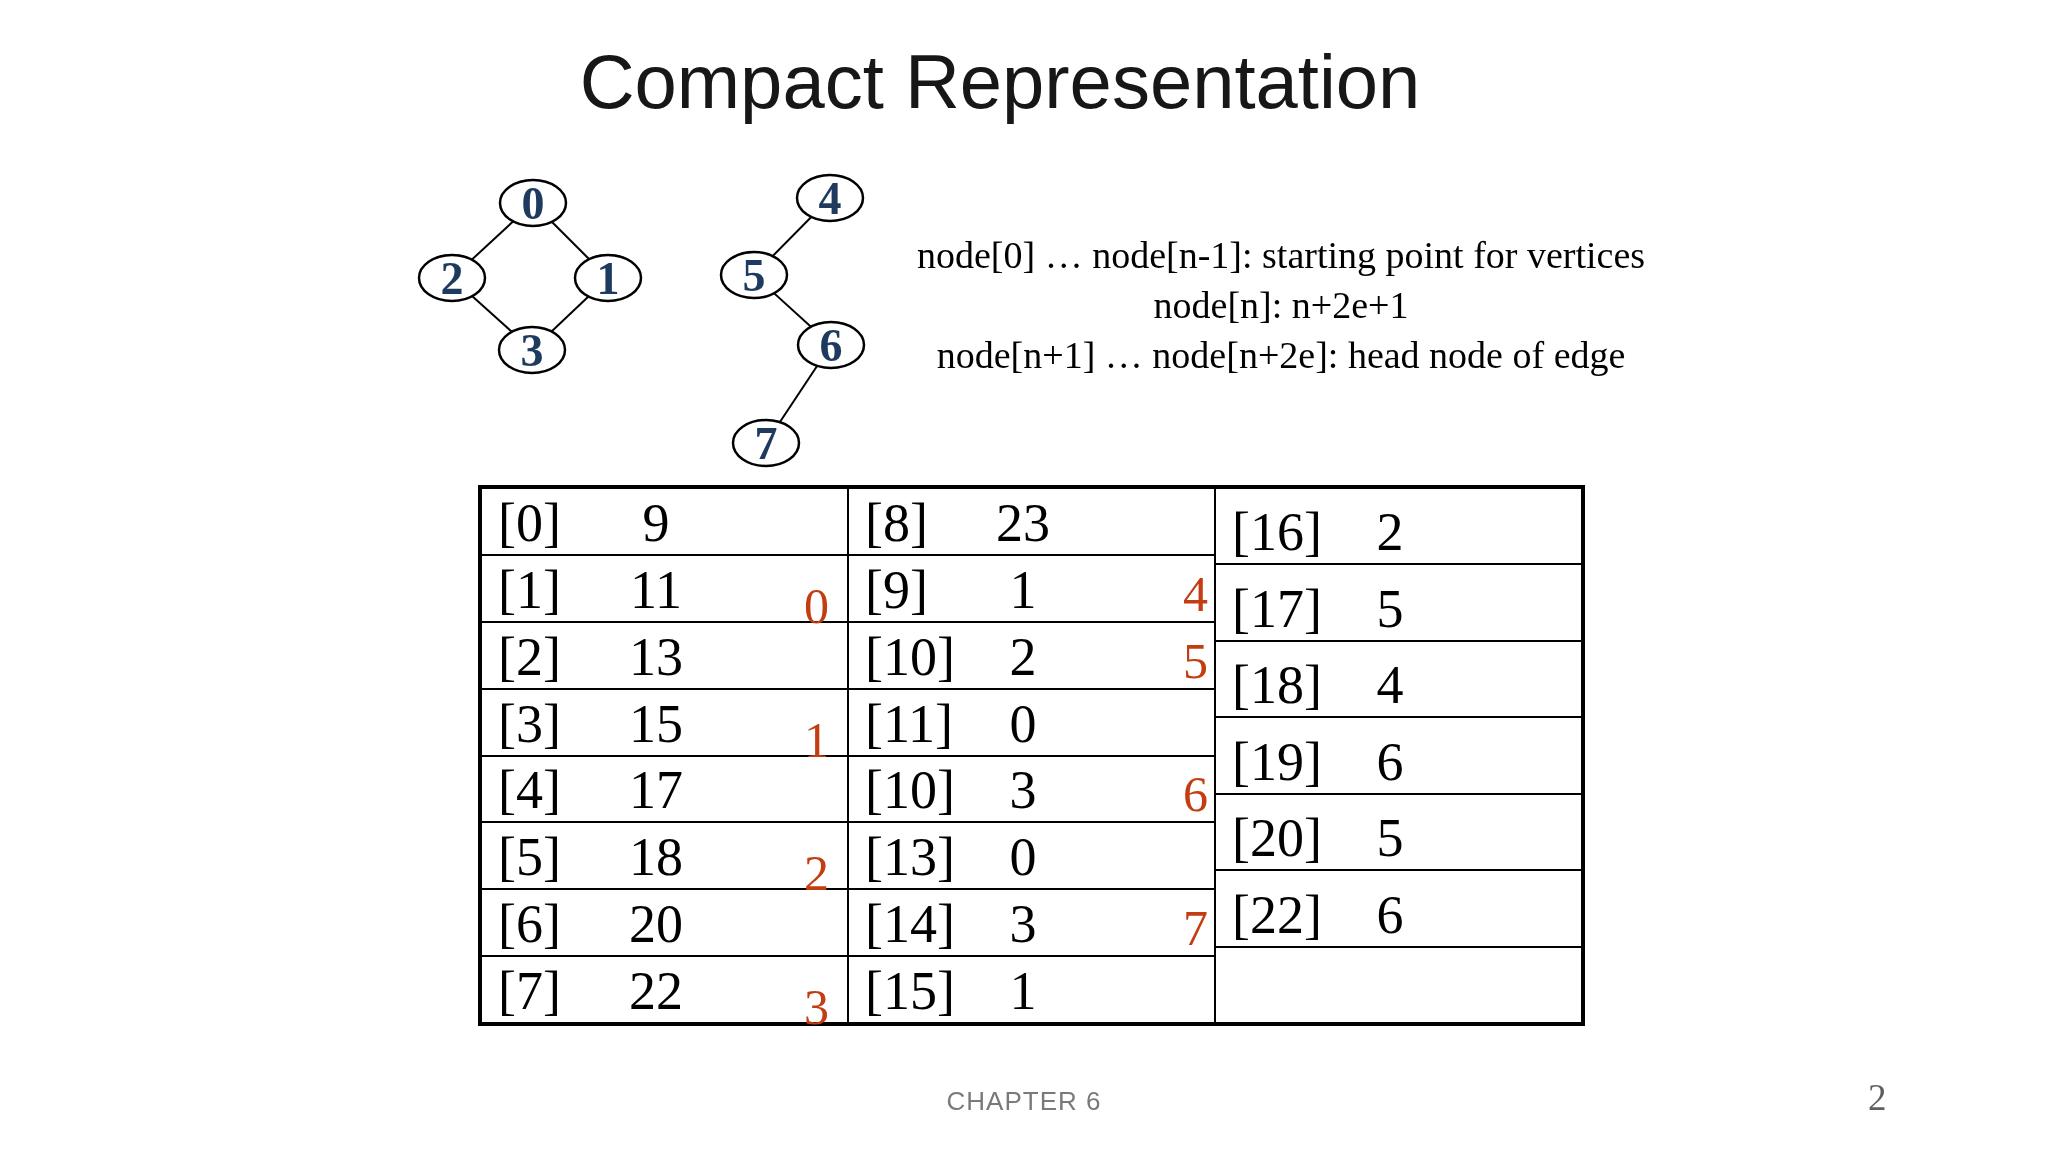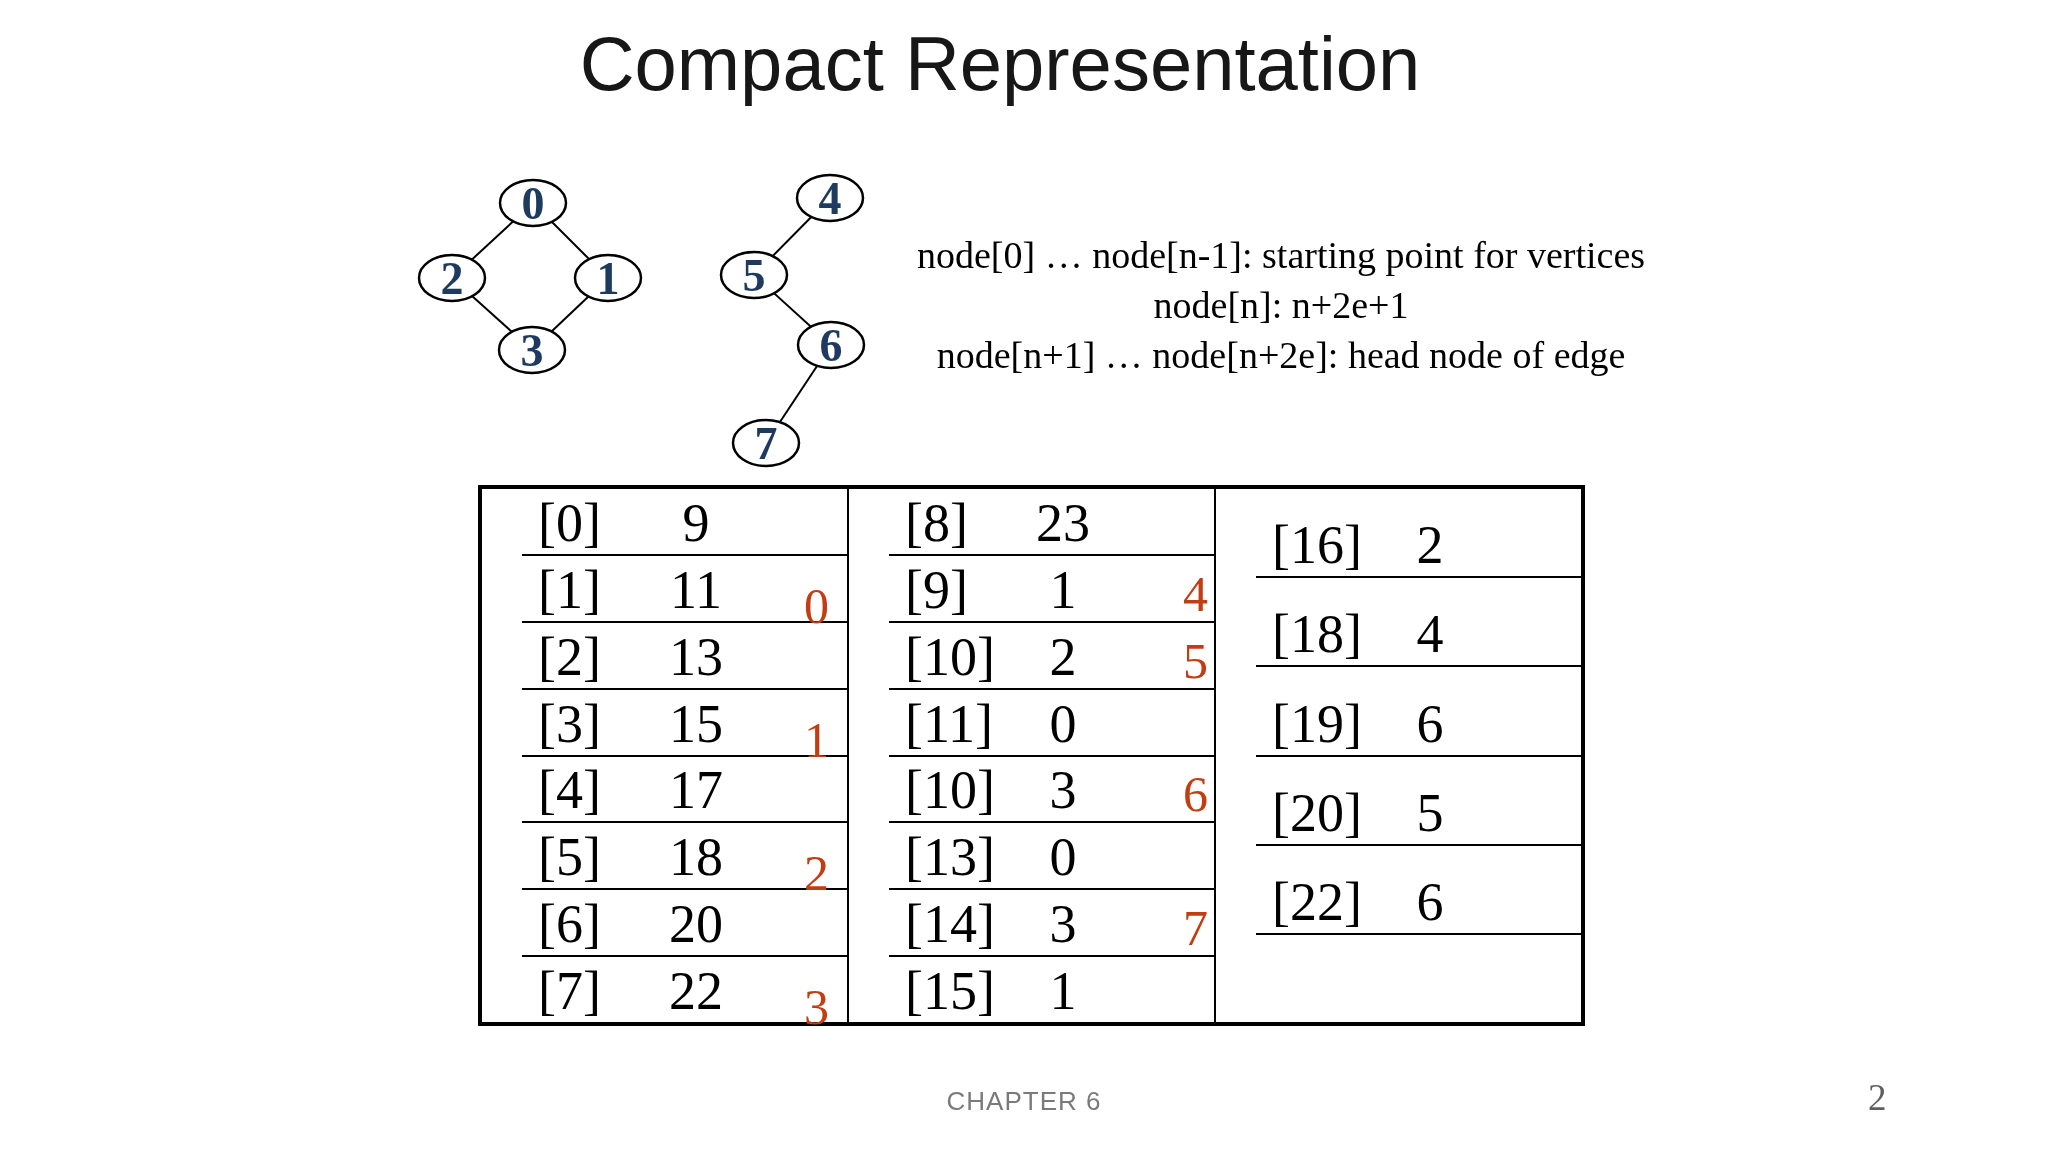--- a/index.html
+++ b/index.html
@@ -1,21 +1,21 @@
 <!DOCTYPE html>
 <html style="--node-color: #1e3a5f; --marker-color: #c33d12;"><head>
 <meta charset="utf-8">
 <style>
   html,body{margin:0;padding:0;background:#ffffff;}
   body{width:2048px;height:1152px;position:relative;overflow:hidden;
        font-family:"Liberation Serif", serif;}
   .slide{position:absolute;inset:0;background:#fff;}
 
   .title{
-    position:absolute;top:20px;left:0;width:2000px;
+    position:absolute;top:38px;left:0;width:2000px;
     text-align:center;margin:0;
     font-family:"Liberation Sans", sans-serif;
     font-size:76px;font-weight:500;color:#171717;letter-spacing:0px;
   }
 
   .graph{position:absolute;left:400px;top:160px;width:480px;height:322px;}
   .graph line{stroke:#000;stroke-width:2px;}
   .graph ellipse{fill:#ffffff;stroke:#000;stroke-width:2.5px;}
   .graph text{
     font-family:"Liberation Serif", serif;font-weight:bold;
@@ -27,21 +27,21 @@
     font-family:"Liberation Serif", serif;
     font-size:38px;line-height:50px;color:#000;white-space:nowrap;text-align:center;
   }
 
   .ctable{
     position:absolute;left:478px;top:485px;
     width:1107px;height:541px;
     border:4px solid #000;box-sizing:border-box;
     display:flex;background:#fff;
   }
-  .tcol{flex:1;display:flex;flex-direction:column;padding-left:40px;}
+  .tcol{flex:1;display:flex;flex-direction:column;}
   .tcol:not(:last-child){border-right:2.5px solid #000;}
   .tcell{
     flex:1;position:relative;box-sizing:border-box;
   }
   .tcell:not(:last-child){border-bottom:2px solid #000;}
   .cell-text{
     position:absolute;left:16px;bottom:4px;white-space:nowrap;
     font-size:54px;color:#000;line-height:1;
   }
   .idx{display:inline-block;min-width:120px;}
@@ -162,20 +162,23 @@
         </div>
         <div class="tcell">
           <span class="cell-text"><span class="idx">[15]</span><span class="val">1</span></span>
         </div>
       </div>
       <div class="tcol">
         <div class="tcell">
           <span class="cell-text"><span class="idx">[16]</span><span class="val">2</span></span>
         </div>
         <div class="tcell">
+          <span class="cell-text"><span class="idx">[17]</span><span class="val">5</span></span>
+        </div>
+        <div class="tcell">
           <span class="cell-text"><span class="idx">[18]</span><span class="val">4</span></span>
         </div>
         <div class="tcell">
           <span class="cell-text"><span class="idx">[19]</span><span class="val">6</span></span>
         </div>
         <div class="tcell">
           <span class="cell-text"><span class="idx">[20]</span><span class="val">5</span></span>
         </div>
         <div class="tcell">
           <span class="cell-text"><span class="idx">[22]</span><span class="val">6</span></span>

